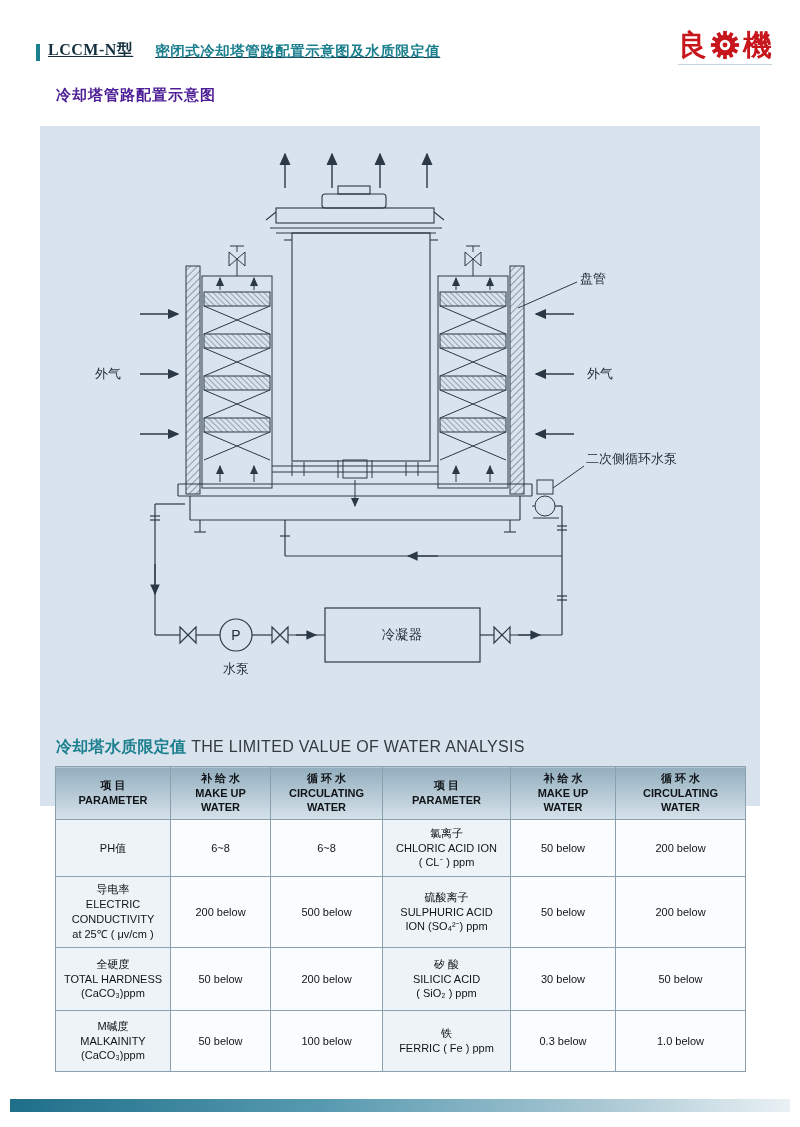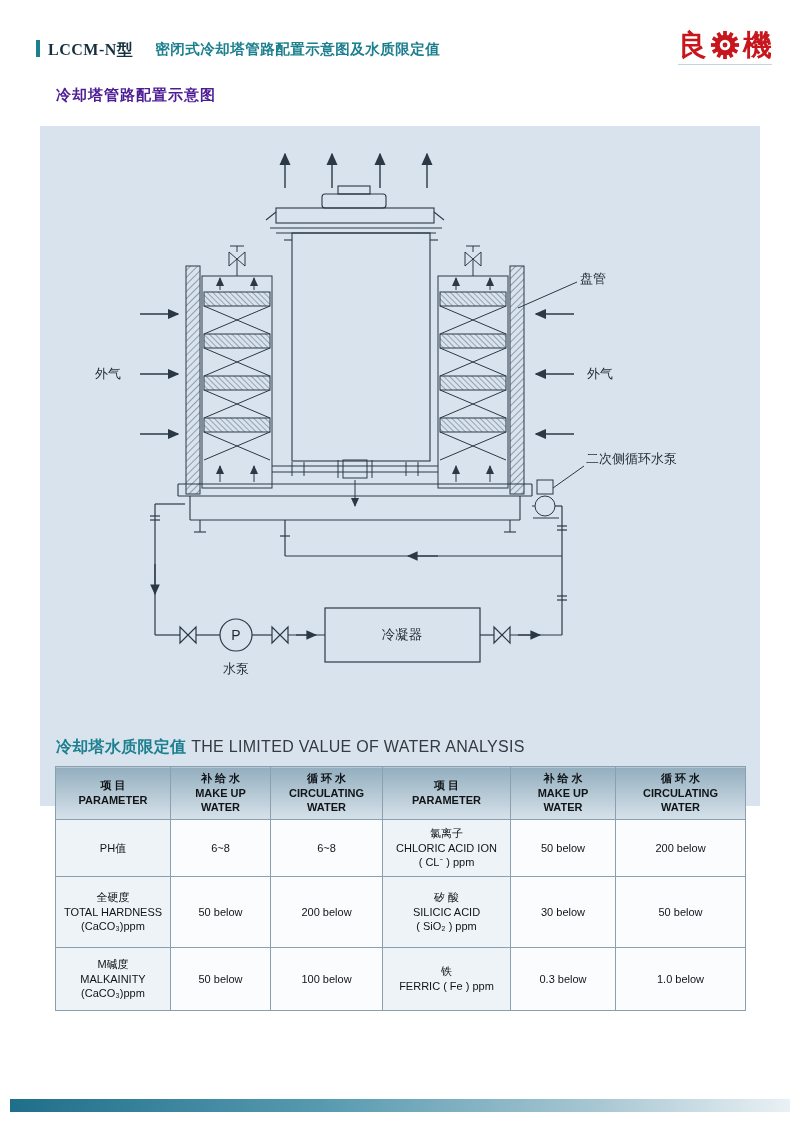--- a/index.html
+++ b/index.html
@@ -1,21 +1,21 @@
 <!DOCTYPE html>
 <html><head>
 <meta charset="utf-8">
 <style>
   html,body{margin:0;padding:0;}
   body{
     width:800px;height:1127px;position:relative;background:#ffffff;
     font-family:"Liberation Sans", sans-serif;color:#1d2a33;overflow:hidden;
   }
   
-  .header{position:absolute;top:40px;left:36px;display:flex;align-items:flex-start;}
+  .header{position:absolute;top:40px;left:36px;display:flex;align-items:flex-end;text-decoration:underline;}
   .header-bar{width:4px;height:17px;background:#1b7f8e;margin-right:8px;}
   .header-model{font-family:"Liberation Serif", serif;font-weight:bold;font-size:16px;color:#14303e;margin-right:7px;letter-spacing:.5px;}
   .header-title{font-size:14.5px;font-weight:bold;color:#1b7f8e;letter-spacing:.5px;margin-left:15px;}
   .logo{position:absolute;top:30px;right:28px;display:flex;align-items:center;gap:3px;
         padding-bottom:4px;border-bottom:1px solid #c3d6de;}
   .logo-char{font-family:"Liberation Serif", serif;font-weight:bold;font-size:29px;color:#c8161d;line-height:1;}
   
   .sec1-title{position:absolute;top:86px;left:56px;font-size:15px;font-weight:bold;color:#4c1d95;letter-spacing:1px;}
   .sec2-title{position:absolute;top:737px;left:56px;font-size:16px;letter-spacing:.3px;}
   .sec2-title .cn{color:#1b7f8e;font-weight:bold;margin-top:12px;}
@@ -306,20 +306,33 @@
       <td class="param">PH值</td>
       <td>6~8</td>
       <td>6~8</td>
       <td class="param">氯离子
 CHLORIC ACID ION
 ( CL⁻ ) ppm</td>
       <td>50 below</td>
       <td>200 below</td>
     </tr>
     <tr>
+      <td class="param">导电率
+ELECTRIC
+CONDUCTIVITY
+at 25℃ ( μv/cm )</td>
+      <td>200 below</td>
+      <td>500 below</td>
+      <td class="param">硫酸离子
+SULPHURIC ACID
+ION (SO₄²⁻) ppm</td>
+      <td>50 below</td>
+      <td>200 below</td>
+    </tr>
+    <tr>
       <td class="param">全硬度
 TOTAL HARDNESS
 (CaCO₃)ppm</td>
       <td>50 below</td>
       <td>200 below</td>
       <td class="param">矽 酸
 SILICIC ACID
 ( SiO₂ ) ppm</td>
       <td>30 below</td>
       <td>50 below</td>

